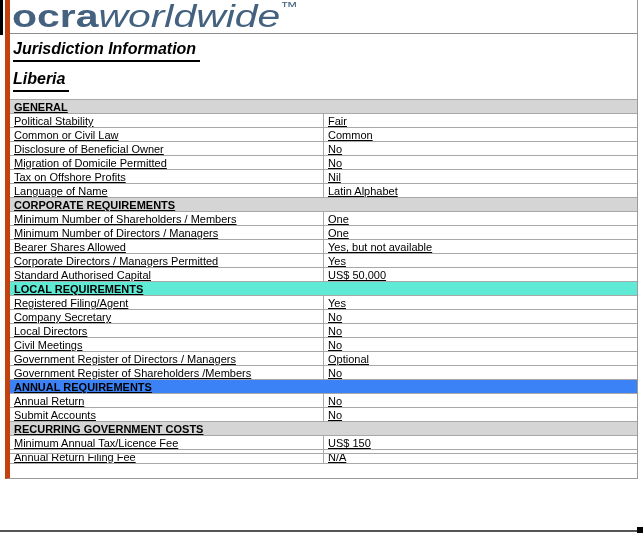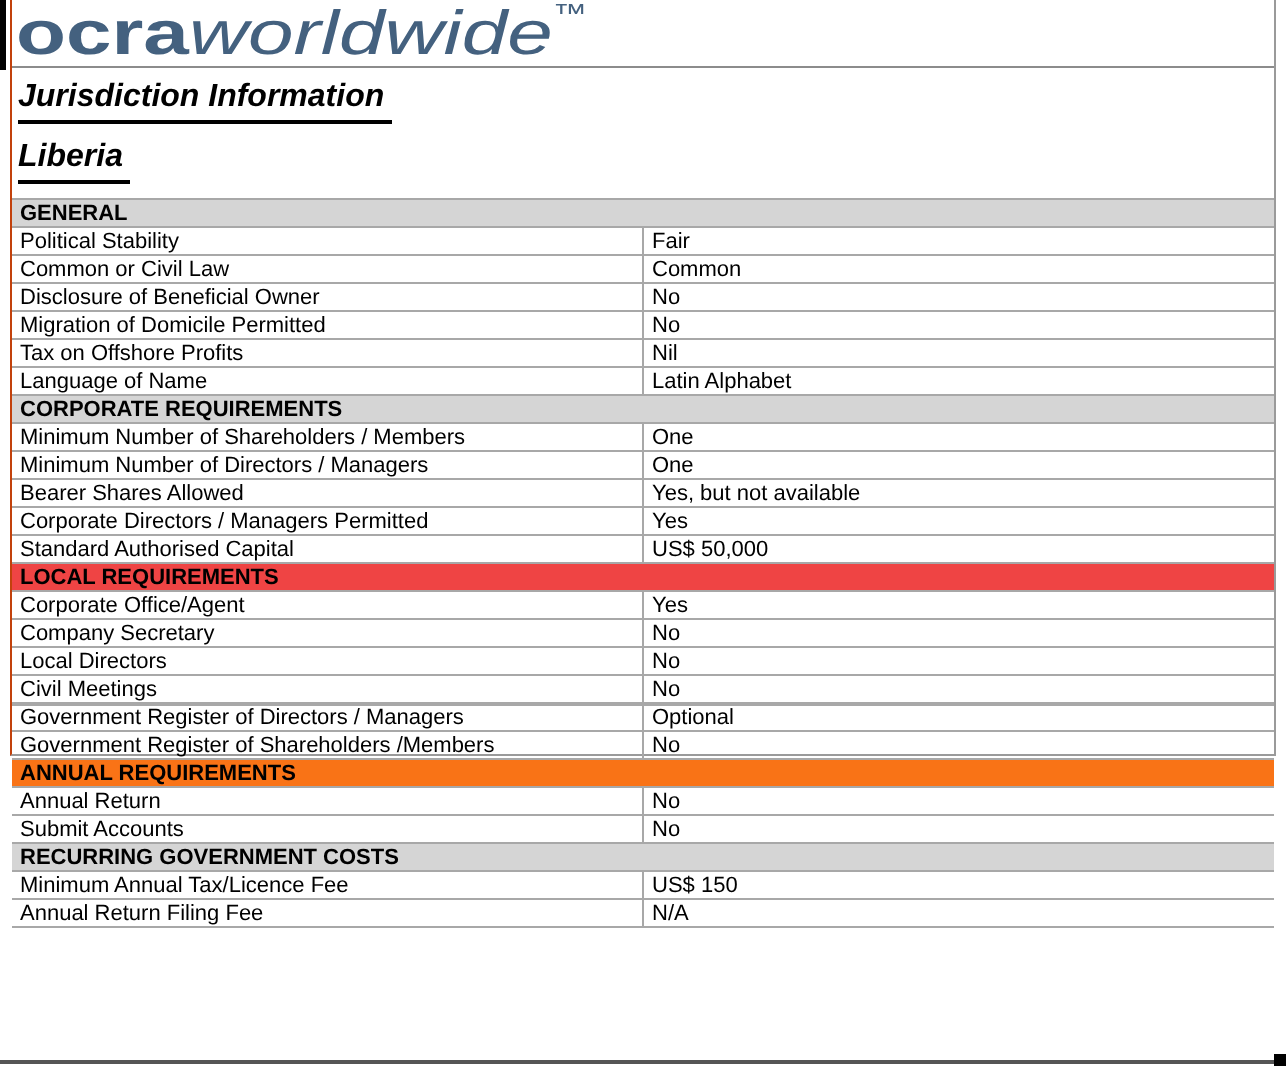--- a/index.html
+++ b/index.html
@@ -11,26 +11,27 @@
     overflow: hidden;
     font-family: "Liberation Sans", sans-serif;
     color: #000000;
   }
 
   .page {
     position: absolute;
     left: 5px;
     top: 0;
     width: 633px;
-    height: 378px;
+    height: 479px;
     box-sizing: border-box;
-    border-left: 1px solid #c2410c;
+    border-left: 5px solid #c2410c;
     border-right: 1px solid #9a9a9a;
     border-bottom: 1px solid #9a9a9a;
     background: #ffffff;
+    text-decoration: underline;
   }
 
   
   .black-edge-left {
     position: absolute;
     left: 0; top: 0;
     width: 3px; height: 35px;
     background: #000000;
   }
   .bottom-rule {
@@ -181,24 +182,24 @@
         </tr>
         <tr>
           <td class="label-cell">Corporate Directors / Managers Permitted</td>
           <td class="value-cell">Yes</td>
         </tr>
         <tr>
           <td class="label-cell">Standard Authorised Capital</td>
           <td class="value-cell">US$ 50,000</td>
         </tr>
         <tr>
-          <td colspan="2" class="section-header" style="background: #ef4444;">LOCAL REQUIREMENTS</td>
-        </tr>
-        <tr>
-          <td class="label-cell">Corporate Office/Agent</td>
+          <td colspan="2" class="section-header" style="background: #5eead4;">LOCAL REQUIREMENTS</td>
+        </tr>
+        <tr>
+          <td class="label-cell">Registered Filing/Agent</td>
           <td class="value-cell">Yes</td>
         </tr>
         <tr>
           <td class="label-cell">Company Secretary</td>
           <td class="value-cell">No</td>
         </tr>
         <tr>
           <td class="label-cell">Local Directors</td>
           <td class="value-cell">No</td>
         </tr>
@@ -208,21 +209,21 @@
         </tr>
         <tr>
           <td class="label-cell">Government Register of Directors / Managers</td>
           <td class="value-cell">Optional</td>
         </tr>
         <tr>
           <td class="label-cell">Government Register of Shareholders /Members</td>
           <td class="value-cell">No</td>
         </tr>
         <tr>
-          <td colspan="2" class="section-header" style="background: #f97316;">ANNUAL REQUIREMENTS</td>
+          <td colspan="2" class="section-header" style="background: #3b82f6;">ANNUAL REQUIREMENTS</td>
         </tr>
         <tr>
           <td class="label-cell">Annual Return</td>
           <td class="value-cell">No</td>
         </tr>
         <tr>
           <td class="label-cell">Submit Accounts</td>
           <td class="value-cell">No</td>
         </tr>
         <tr>

